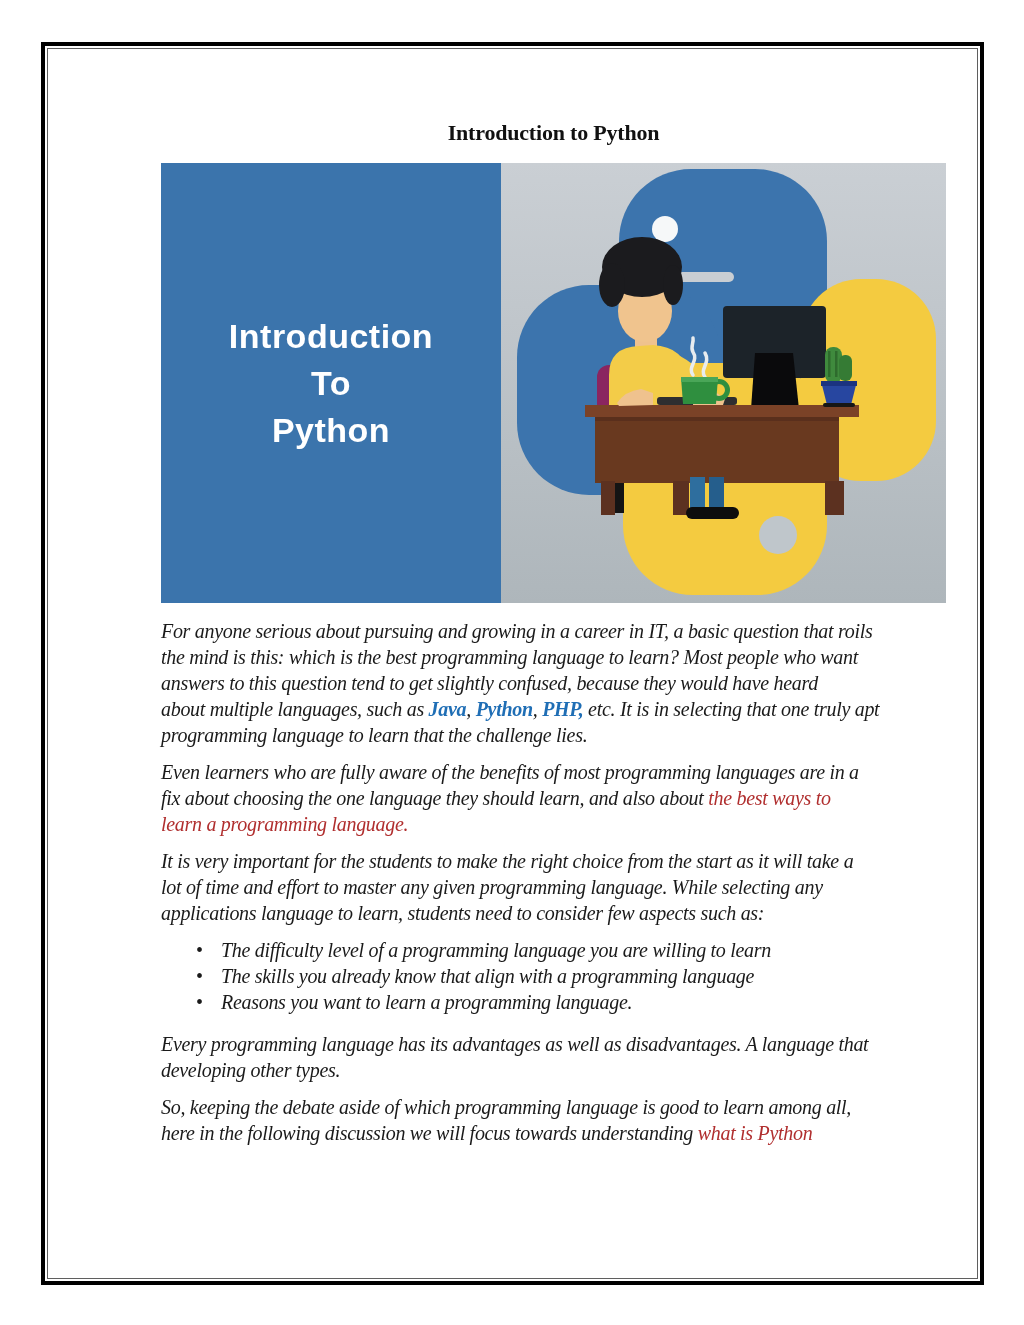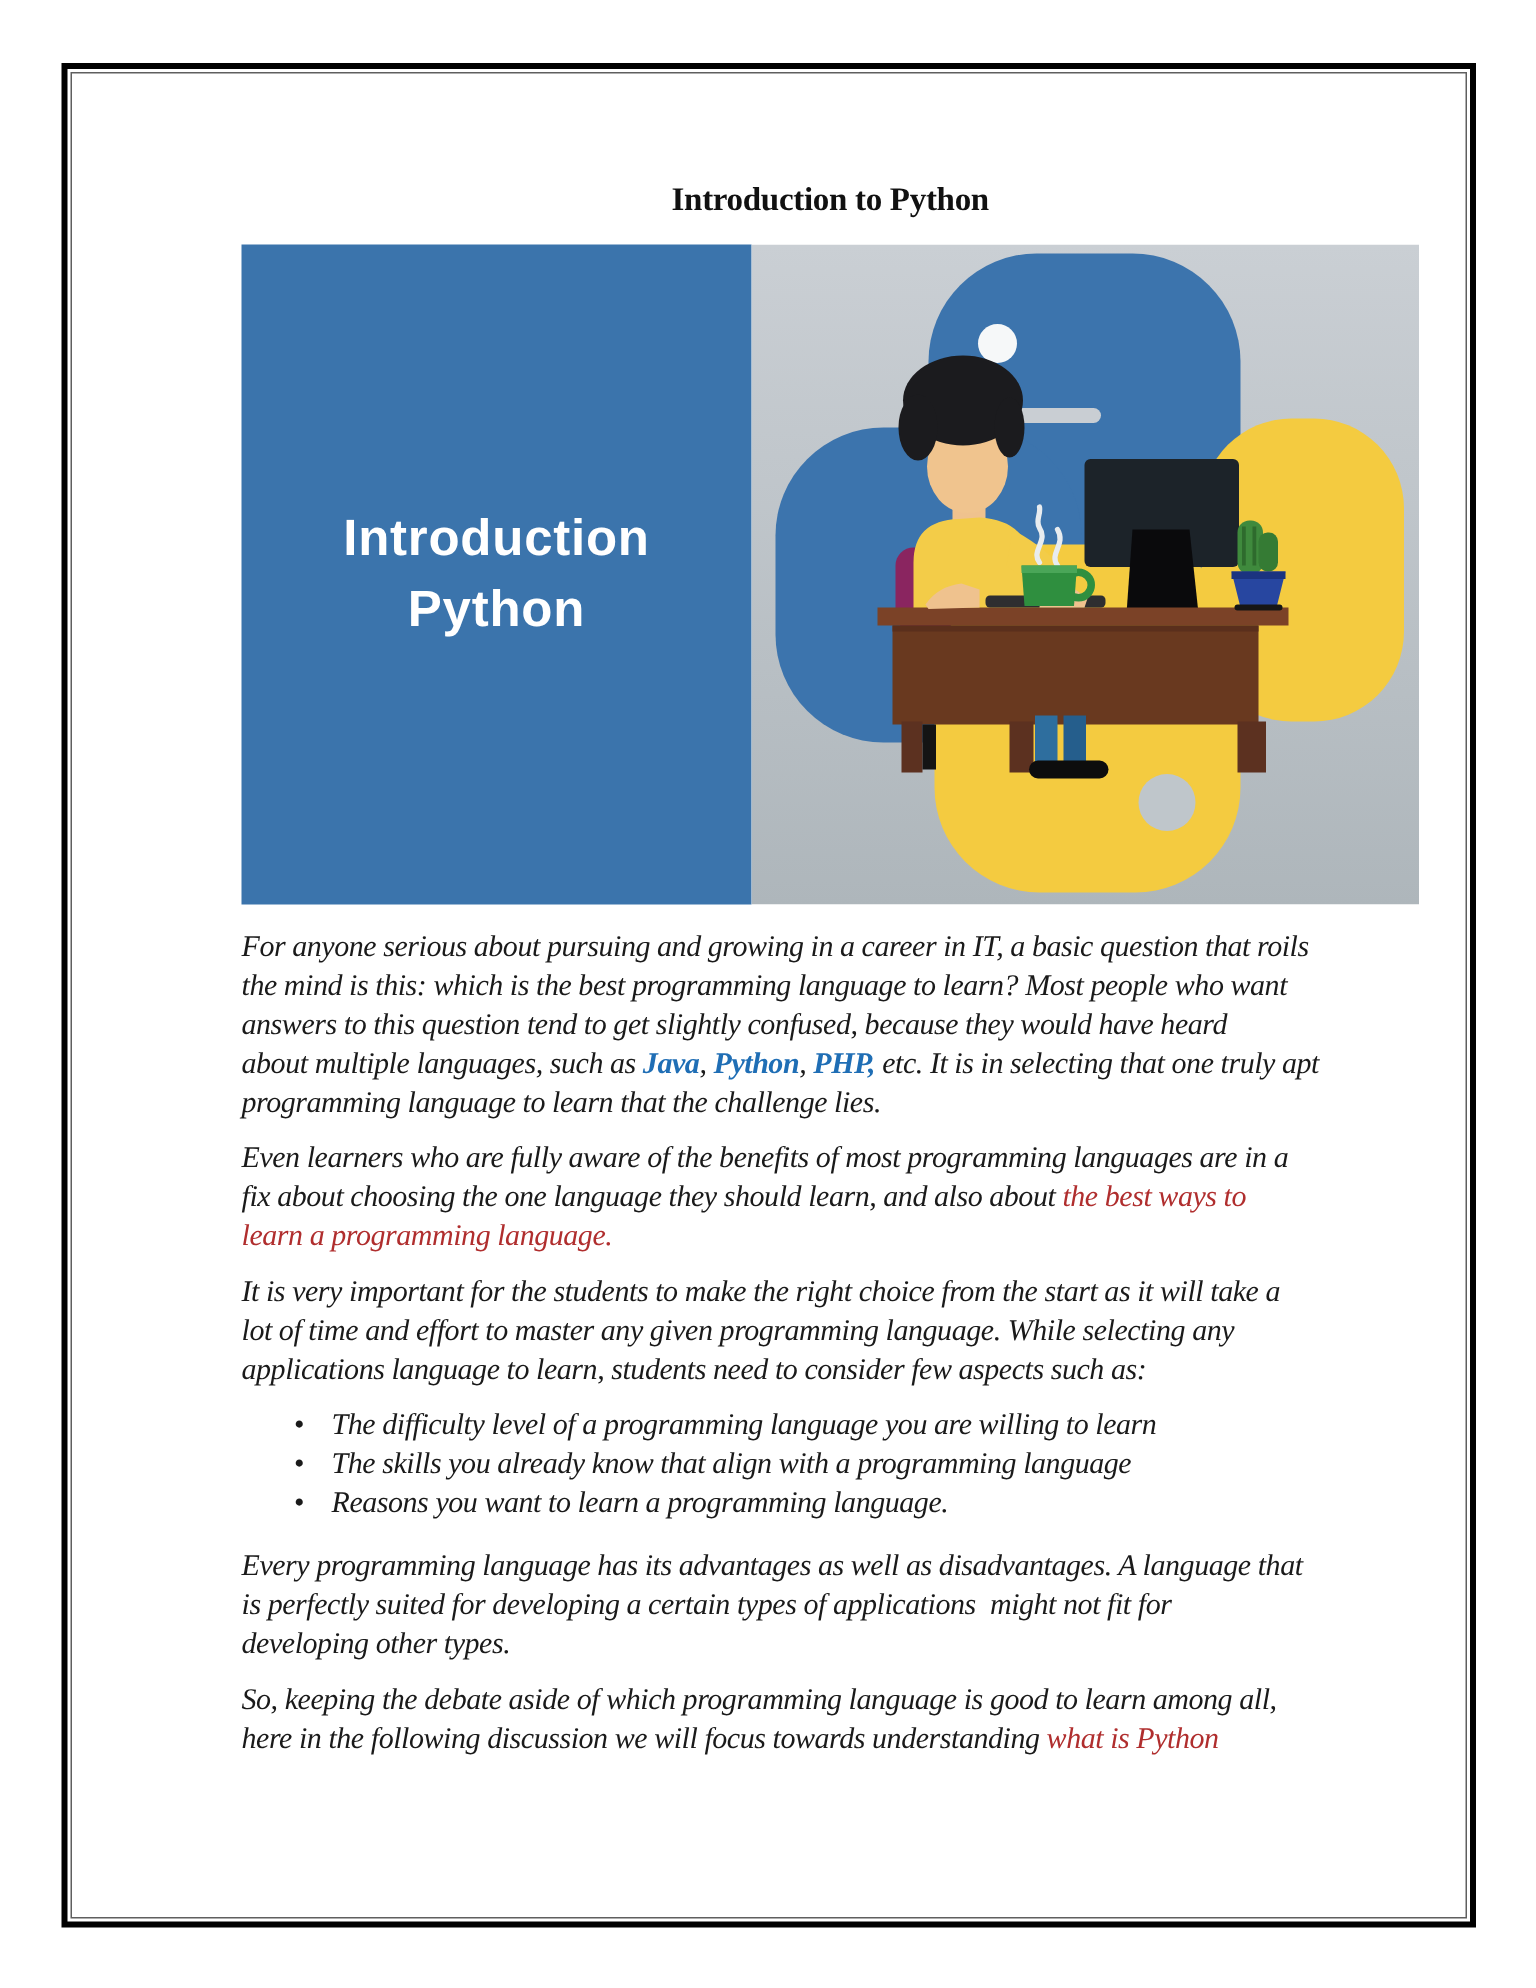--- a/index.html
+++ b/index.html
@@ -5,23 +5,23 @@
   html,body{margin:0;padding:0;background:#ffffff;}
   .canvas{position:relative;width:1024px;height:1325px;background:#ffffff;overflow:hidden;}
   .sheet{
     position:absolute;left:41px;top:42px;width:943px;height:1243px;
     box-sizing:border-box;background:#ffffff;
     border:4px solid #000000;
     outline:1px solid #5f5f5f;outline-offset:-7px;
   }
   .content{
     width:785px;
-    padding:74px 0 0 84px;
+    padding:74px 0 0 116px;
     font-family:"Liberation Serif","DejaVu Serif",serif;
-    font-size:20px;line-height:26px;color:#1a1a1a;letter-spacing:-0.3px;margin-left:32px;
+    font-size:20px;line-height:26px;color:#1a1a1a;letter-spacing:-0.3px;
   }
   .title{
     margin:0 0 17px 0;
     font-size:22px;line-height:26px;font-weight:700;text-align:center;
     color:#111111;letter-spacing:-0.2px;
   }
   .hero{
     margin:0 0 15px 0;width:785px;height:440px;display:flex;
   }
   .hero-left{
@@ -51,20 +51,21 @@
 <div class="canvas">
   <div class="sheet">
     <div class="content">
 
       <h1 class="title">Introduction to Python</h1>
 
       <figure class="hero" style="margin:0 0 15px 0;border-radius:27px;">
         <div class="hero-left">
           <div class="hero-text">
             <div>Introduction</div>
+            <div>To</div>
             <div>Python</div>
           </div>
         </div>
         <div class="hero-right">
           <svg viewBox="0 0 445 440" width="445" height="440">
             <defs>
               <linearGradient id="bgg" x1="0" y1="0" x2="0" y2="1">
                 <stop offset="0" style="stop-color:var(--illus-bg-top,#CACFD4)"></stop>
                 <stop offset="1" style="stop-color:var(--illus-bg-bottom,#AEB6BB)"></stop>
               </linearGradient>
@@ -182,21 +183,20 @@
               <span class="bullet-dot">•</span>
               <span class="bullet-text">The skills you already know that align with a programming language</span>
             </div>
             <div class="bullet-item">
               <span class="bullet-dot">•</span>
               <span class="bullet-text">Reasons you want to learn a programming language.</span>
             </div>
           </div>
           <div class="para">
             <div class="para-line"><span>Every programming language has its advantages as well as disadvantages. A language that</span></div>
-            <div class="para-line"><span>is perfectly suited for developing a certain types of applications  might not fit for</span></div>
             <div class="para-line"><span>developing other types.</span></div>
           </div>
           <div class="para">
             <div class="para-line"><span>So, keeping the debate aside of which programming language is good to learn among all,</span></div>
             <div class="para-line"><span>here in the following discussion we will focus towards understanding </span><span class="seg-red">what is Python</span></div>
           </div>
         </div>
 
     </div>
   </div>

